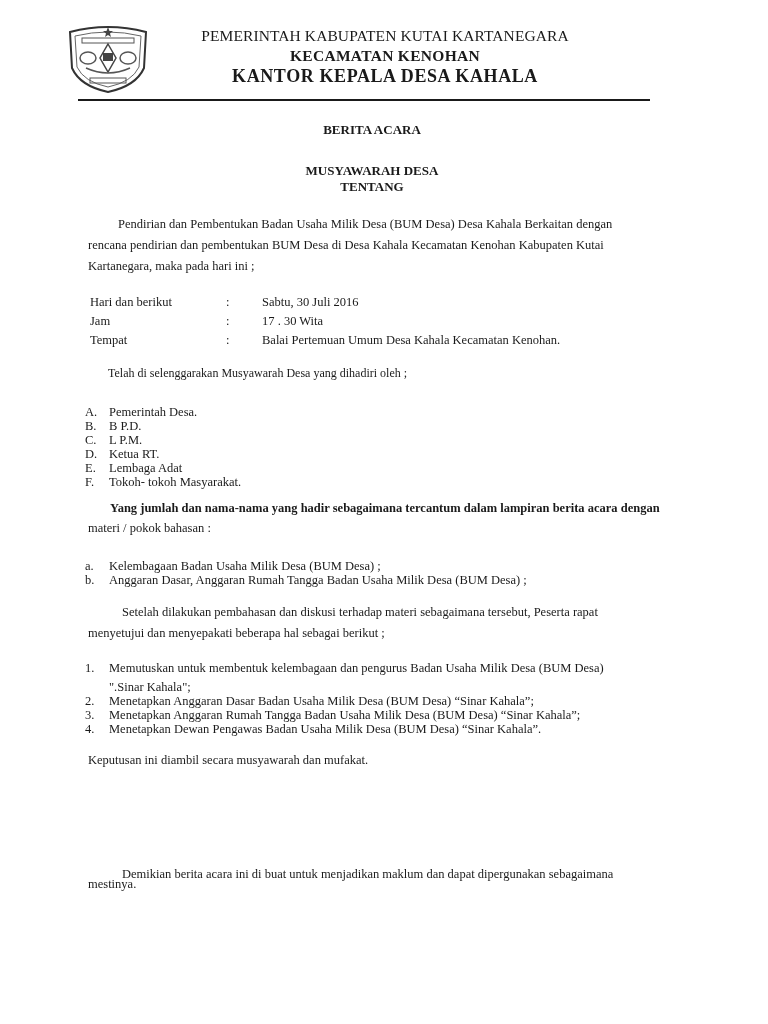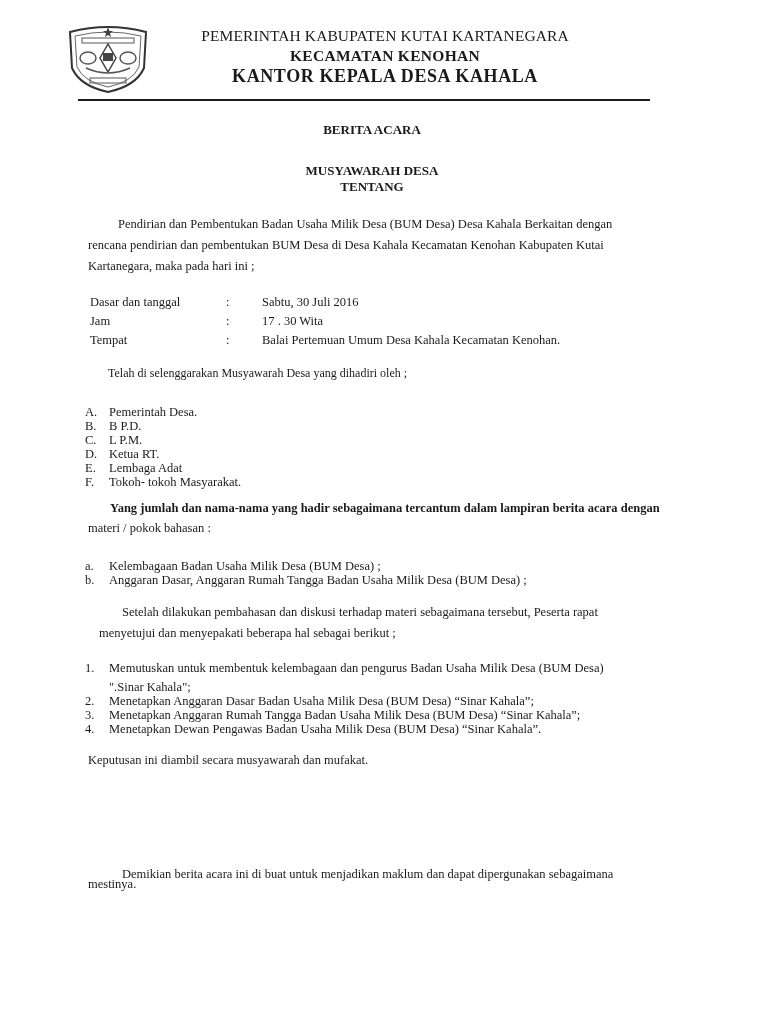--- a/index.html
+++ b/index.html
@@ -48,21 +48,21 @@
 
 <div class="title" style="top:122px;">BERITA ACARA</div>
 <div class="title" style="top:155px;margin-top:8px;">MUSYAWARAH DESA</div>
 <div class="title" style="top:179px;">TENTANG</div>
 
 <div class="abs" style="left:118px; top:217px; font-size:12.5px;">Pendirian dan Pembentukan Badan Usaha Milik Desa (BUM Desa) Desa Kahala Berkaitan dengan</div>
 <div class="abs" style="left:88px; top:238px; font-size:12.5px;">rencana pendirian dan pembentukan BUM Desa di Desa Kahala  Kecamatan Kenohan  Kabupaten Kutai</div>
 <div class="abs" style="left:88px; top:259px; font-size:12.5px;">Kartanegara, maka pada hari ini ;</div>
 
 <div class="row" style="top:295px;">
-  <span class="lbl">Dasar dan tanggal</span>
+  <span class="lbl">Hari dan berikut</span>
   <span class="col">:</span>
   <span class="val">Sabtu, 30 Juli 2016</span>
 </div>
 <div class="row" style="top:314px;">
   <span class="lbl">Jam</span>
   <span class="col">:</span>
   <span class="val">17 . 30 Wita</span>
 </div>
 <div class="row" style="top:333px;">
   <span class="lbl">Tempat</span>
@@ -103,21 +103,21 @@
 <div class="li" style="left:85px; top:559px;">
   <span class="mk">a.</span>
     <span class="tx">Kelembagaan Badan Usaha Milik Desa (BUM Desa)  ;</span>
 </div>
 <div class="li" style="left:85px; top:573px;">
   <span class="mk">b.</span>
     <span class="tx">Anggaran Dasar, Anggaran Rumah Tangga Badan Usaha Milik Desa (BUM Desa) ;</span>
 </div>
 
 <div class="abs" style="left:122px; top:605px; font-size:12.5px;">Setelah dilakukan pembahasan dan diskusi terhadap materi sebagaimana tersebut, Peserta rapat</div>
-<div class="abs" style="left:88px; top:626px; font-size:12.5px;margin-left:11px;">menyetujui dan menyepakati beberapa hal sebagai berikut ;</div>
+<div class="abs" style="left:88px; top:626px; font-size:12.5px;">menyetujui dan menyepakati beberapa hal sebagai berikut ;</div>
 
 <div class="li" style="left:85px; top:661px;">
   <span class="mk">1.</span>
     <span class="tx">Memutuskan untuk membentuk kelembagaan dan pengurus Badan Usaha Milik Desa (BUM Desa)</span>
 </div>
 <div class="li" style="left:85px; top:680px;">
   <span class="tx">".Sinar Kahala";</span>
 </div>
 <div class="li" style="left:85px; top:694px;">
   <span class="mk">2.</span>

